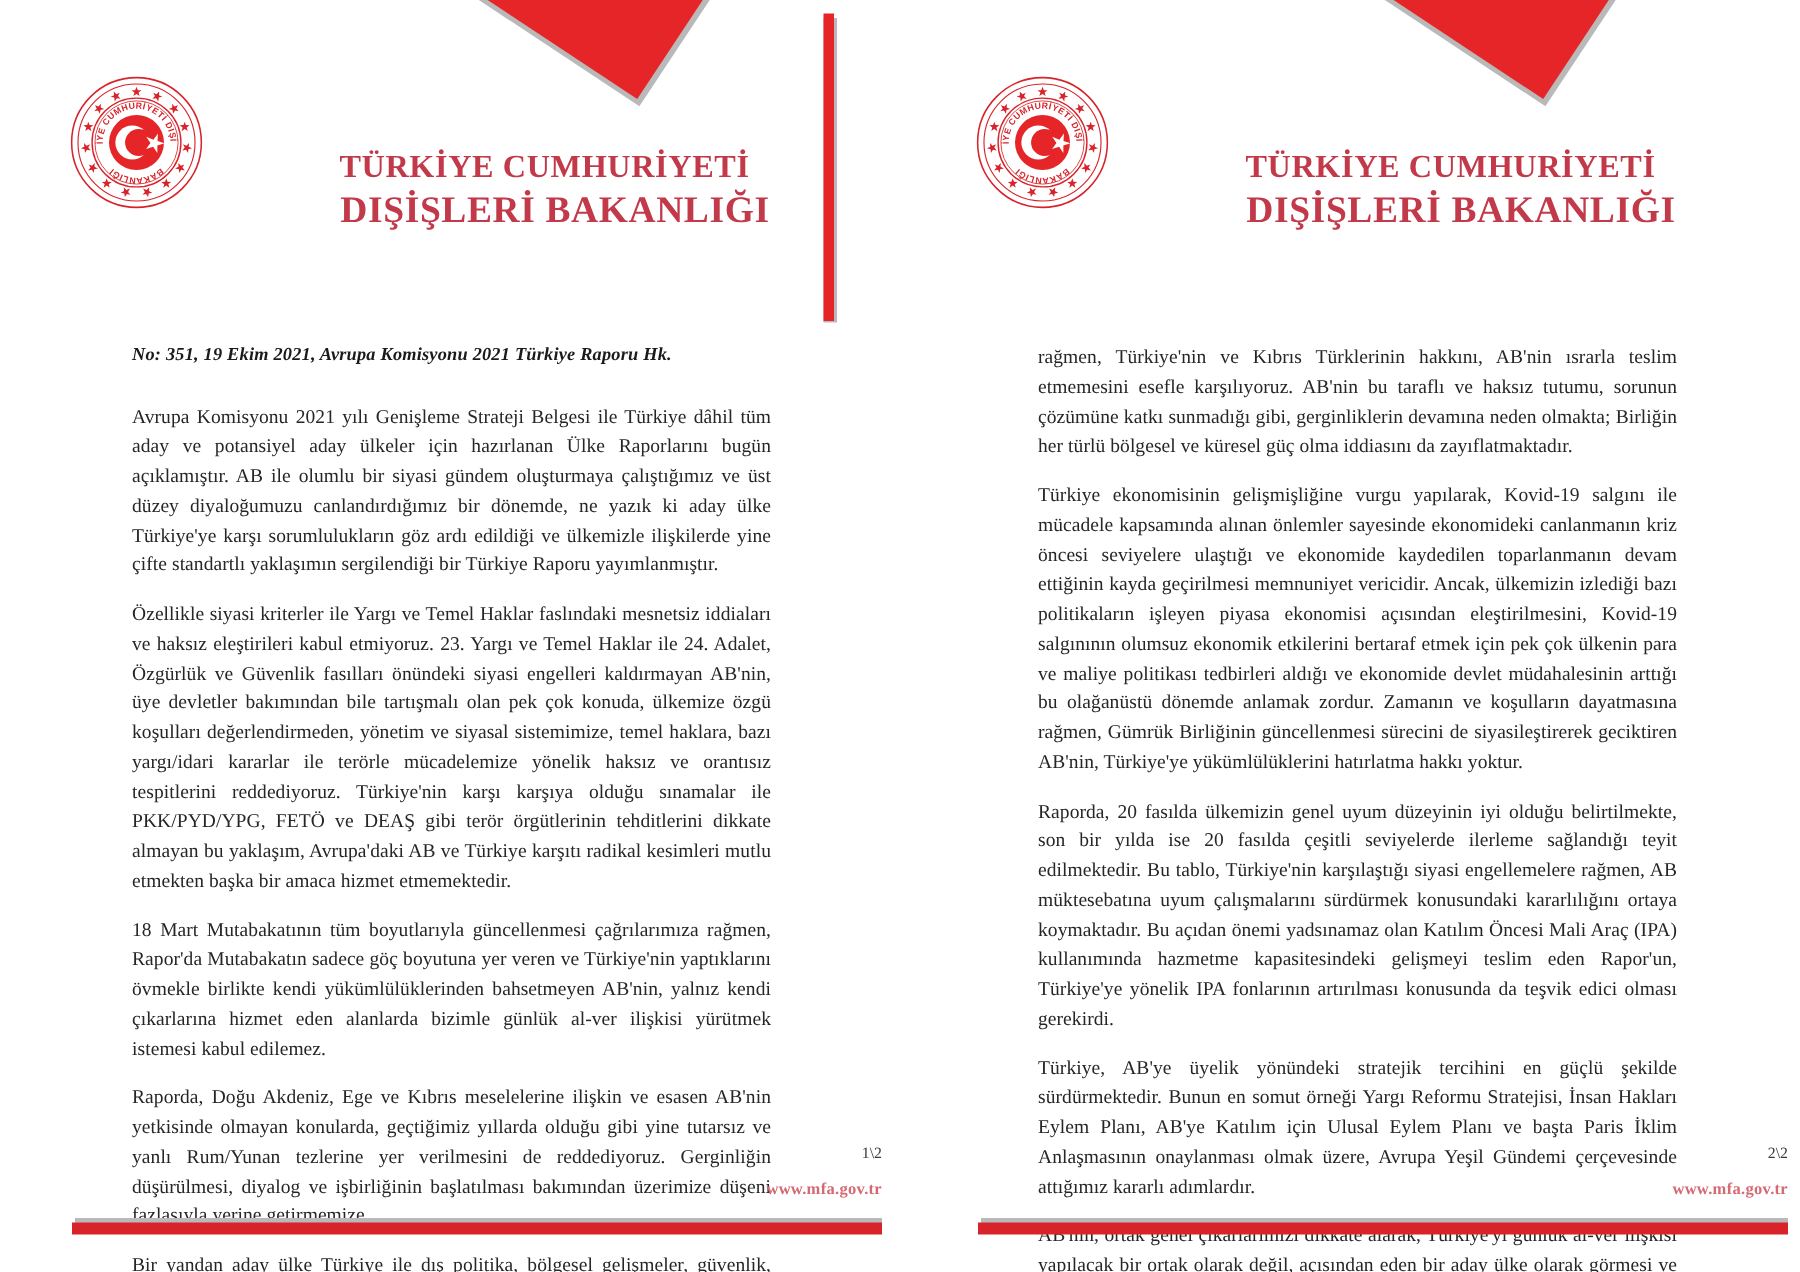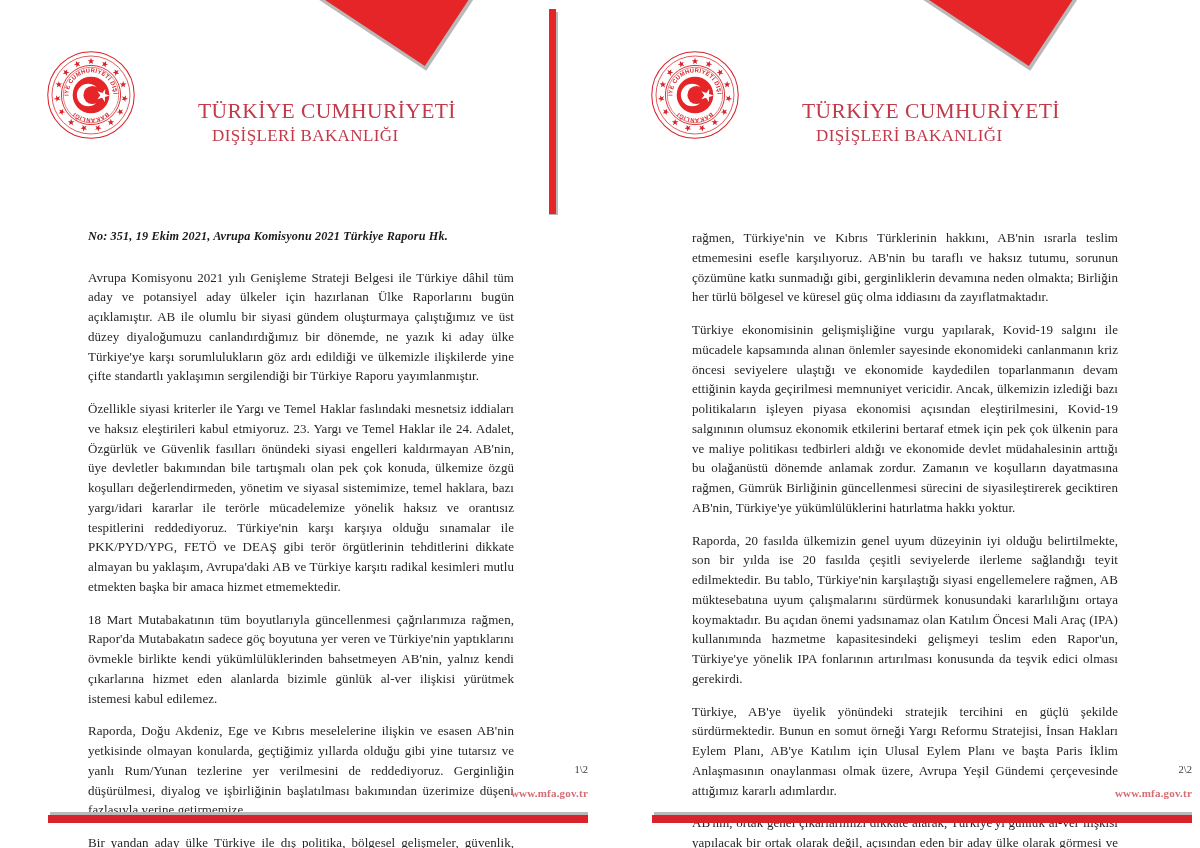--- a/index.html
+++ b/index.html
@@ -88,29 +88,29 @@
     height: 94px;
   }
   .seal svg { display: block; width: 94px; height: 94px; }
 
   
   .ministry {
     position: absolute;
     left: 190px;
     top: 98px;
     width: 330px;
-    text-align: left;
+    text-align: center;
     color: #c2394a;
     font-family: "Liberation Serif", serif;
-    font-weight: normal;
+    font-weight: bold;
     letter-spacing: 0.4px;
     line-height: 1.24;
   }
   .ministry .l1 { font-size: 21.5px; display: block; }
-  .ministry .l2 { font-size: 17px; display: block; padding-left: 14px; }
+  .ministry .l2 { font-size: 25px; display: block; padding-left: 14px; }
 
   
   .content {
     position: absolute;
     left: 80px;
     top: 228px;
     width: 430px;
   }
   .doc-title {
     font-size: 12.2px;

